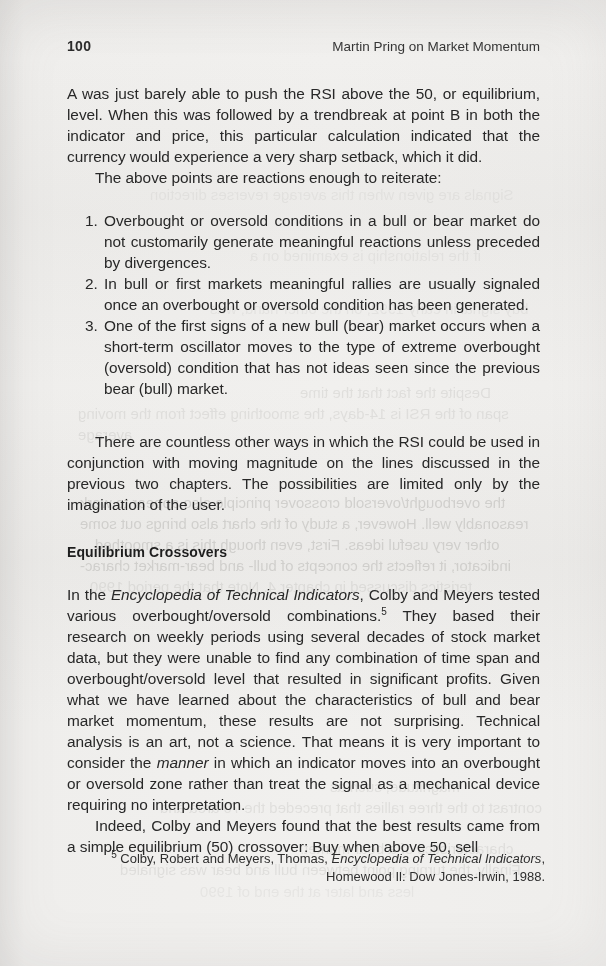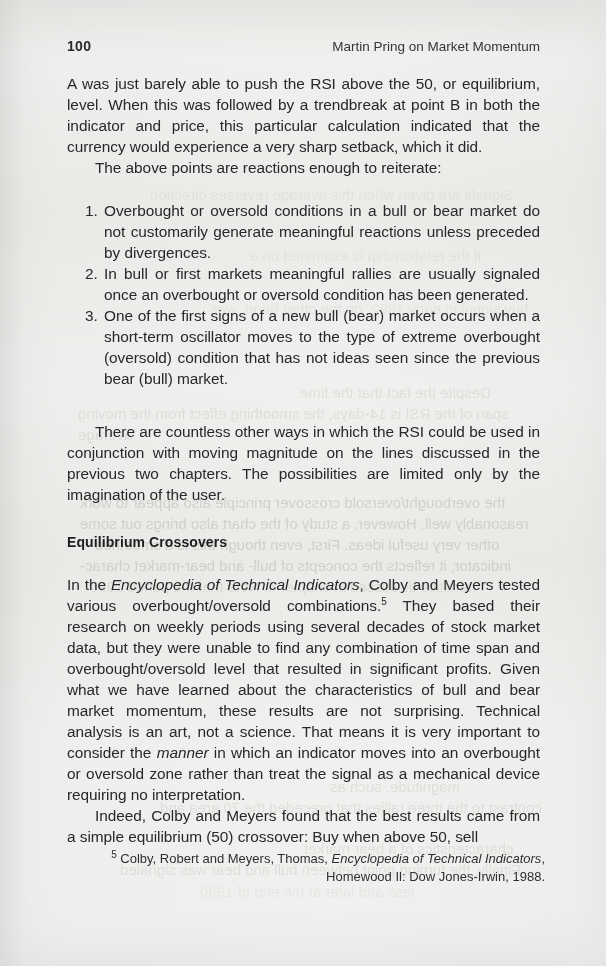--- a/index.html
+++ b/index.html
@@ -50,21 +50,21 @@
     font-size: 14px;
     letter-spacing: 0.3px;
   }
   .running-title {
     font-size: 13.5px;
     color: #333;
   }
   .text-block {
     position: relative;
     z-index: 2;
-    margin: 19px 66px 0 67px;
+    margin: 29px 66px 0 67px;
     font-size: 15.4px;
     line-height: 21px;
     letter-spacing: -0.05px;
     text-align: justify;
   }
   .para { margin: 0; }
   .para.indent { text-indent: 28px; }
   .num-list {
     list-style: none;
     margin: 22px 0 32px 0;

